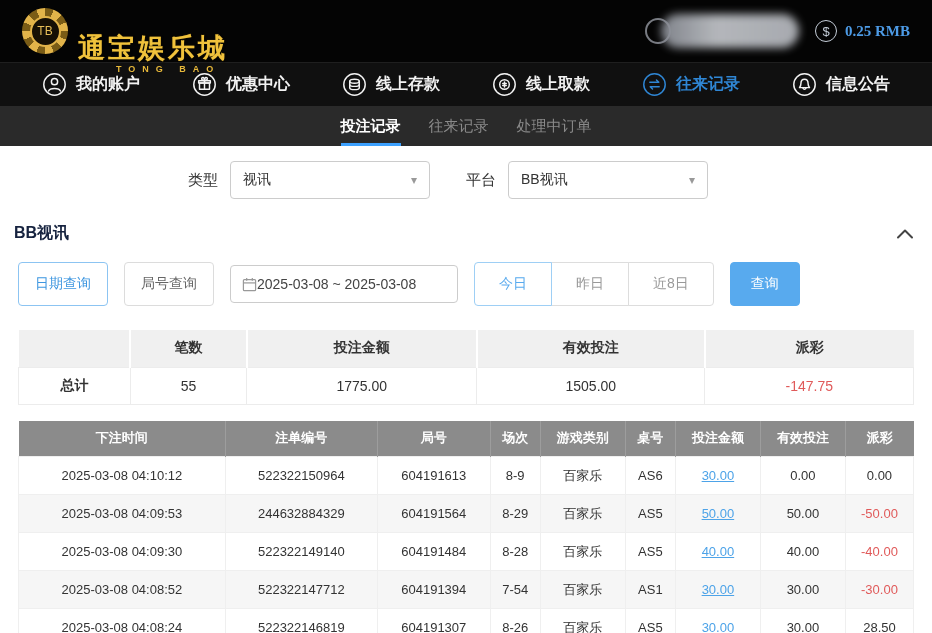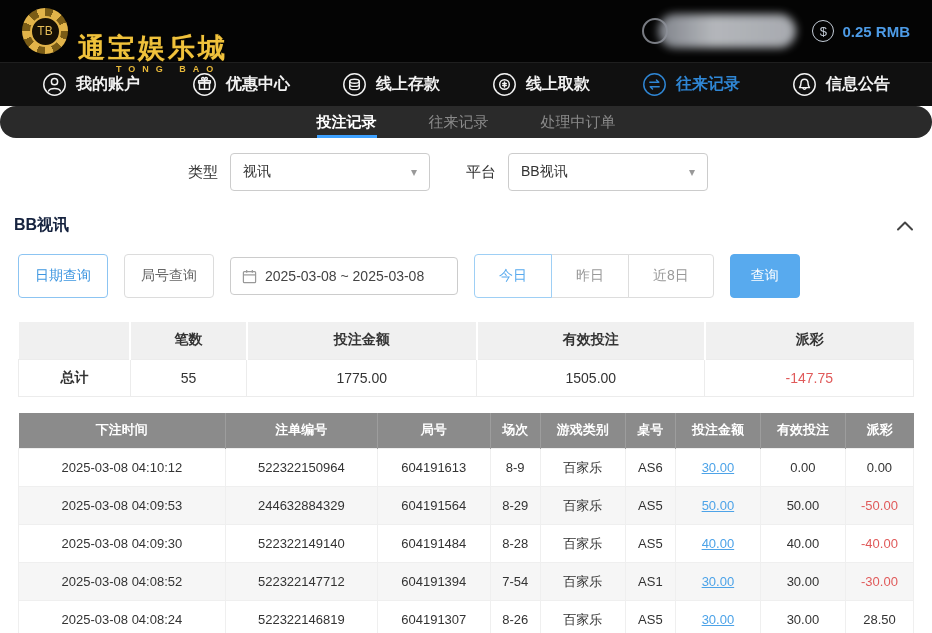--- a/index.html
+++ b/index.html
@@ -19,32 +19,32 @@
     text-shadow: 1px 1px 2px rgba(0,0,0,.8), 0 0 1px #8a6a14; }
   .logo-en { color: #e8b93a; font-size: 9px; font-weight: bold; letter-spacing: 7px; margin-top: 2px; padding-left: 38px; }
   .top-right { position: absolute; right: 22px; top: 0; height: 100%; display: flex; align-items: center; gap: 16px; }
   .redacted-wrap { display: flex; align-items: center; }
   .redacted-icon { width: 26px; height: 26px; border-radius: 50%; border: 2px solid #8d9199; margin-right: -10px; z-index: 2; opacity: .85; }
   .redacted { width: 138px; height: 34px; border-radius: 17px;
     background: linear-gradient(90deg, #8d9199, #c7cacf 40%, #b9bcc2); filter: blur(4px); opacity: .9; }
   .balance { display: flex; align-items: center; gap: 8px; }
   .dollar-icon { width: 22px; height: 22px; border-radius: 50%; border: 1.5px solid #c4cdd8; color: #c4cdd8;
     font-size: 13px; display: flex; align-items: center; justify-content: center; }
-  .balance-text { color: #4d9be6; font-size: 15px; font-weight: bold; }
+  .balance-text { color: #4d9be6; font-size: 15px; font-weight: bold; font-family: Liberation Serif, serif; }
 
   
   .mainnav { height: 44px; background: #101010; border-top: 1px solid #1f1f1f; display: flex; align-items: center;
     justify-content: space-between; padding: 0 42px; }
   .nav-item { display: flex; align-items: center; gap: 9px; color: #f2f2f2; font-size: 16px; font-weight: bold; cursor: pointer; text-decoration: none; }
   .nav-item.active { color: #2f86d4; }
   .nav-icon { width: 25px; height: 25px; display: flex; }
   .nav-icon svg { width: 100%; height: 100%; stroke: currentColor; fill: none; stroke-width: 1.4; stroke-linecap: round; stroke-linejoin: round; }
 
   
-  .subnav { height: 32px; background: #2a2a2a; display: flex; align-items: center; justify-content: center; gap: 52px; border-radius: 19px; }
+  .subnav { height: 40px; background: #2a2a2a; display: flex; align-items: center; justify-content: center; gap: 28px; }
   .subtab { height: 100%; display: flex; align-items: center; color: #8a8a8a; font-size: 15px; cursor: pointer;
     border-bottom: 3px solid transparent; padding-top: 3px; }
   .subtab.active { color: #fff; border-bottom-color: #3da1ff; font-weight: bold; }
 
   
   .filter-row { display: flex; align-items: center; justify-content: center; padding: 15px 0 10px; }
   .filter-label { font-size: 15px; color: #333; margin-right: 12px; }
   .filter-label + .select { margin-right: 36px; }
   .select { width: 200px; height: 38px; border: 1px solid #ccc; border-radius: 4px; background: #fff;
     display: flex; align-items: center; justify-content: space-between; padding: 0 12px; font-size: 14px; color: #333; cursor: pointer; }
@@ -55,21 +55,21 @@
   .section-title { font-size: 16px; font-weight: bold; color: #16233f; }
   .collapse { cursor: pointer; display: flex; }
 
   
   .toolbar { display: flex; align-items: center; padding: 18px 18px 0; }
   .btn { height: 44px; border-radius: 4px; font-size: 14px; background: #fff; cursor: pointer;
     font-family: inherit; padding: 0 16px; }
   .outline-blue { border: 1px solid #8cc4f2; color: #3d96e0; margin-right: 16px; }
   .outline-gray { border: 1px solid #dcdcdc; color: #666; margin-right: 16px; }
   .date-input { width: 228px; height: 38px; border: 1px solid #ccc; border-radius: 4px; display: flex; align-items: center;
-    gap: 8px; padding: 0 11px; font-size: 14px; color: #444; margin-right: 16px; cursor: pointer; }
+    padding: 0 11px; font-size: 14px; color: #444; margin-right: 16px; cursor: pointer; }
   .seg { display: flex; margin-right: 16px; }
   .seg-btn { border: 1px solid #ddd; color: #999; border-radius: 0; margin-left: -1px; padding: 0 24px; }
   .seg-btn:first-child { border-radius: 4px 0 0 4px; margin-left: 0; }
   .seg-btn:last-child { border-radius: 0 4px 4px 0; }
   .seg-btn.active { border-color: #9ecff5; color: #58aaee; z-index: 1; }
   .solid { background: #58aaee; border: 1px solid #58aaee; color: #fff; width: 70px; padding: 0; }
 
   
   .summary { width: calc(100% - 36px); margin: 24px 18px 0; border-collapse: collapse; table-layout: fixed; }
   .summary th { background: #f0f0f0; height: 37px; font-size: 14px; color: #333; font-weight: bold;

